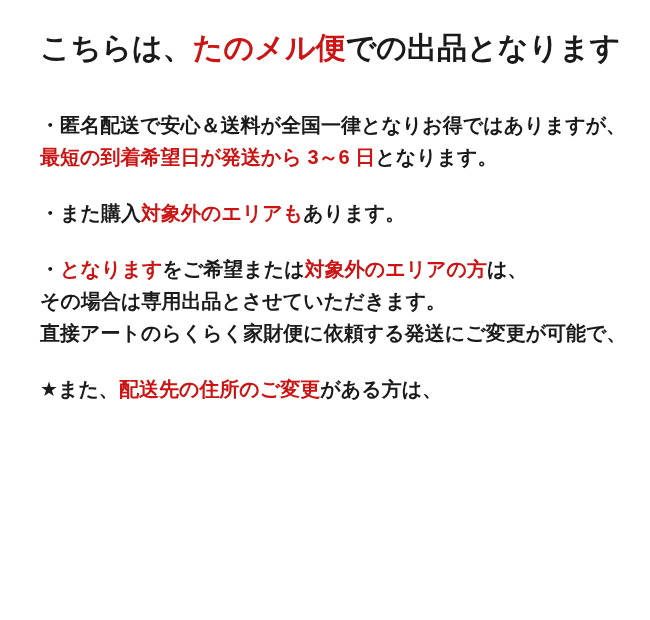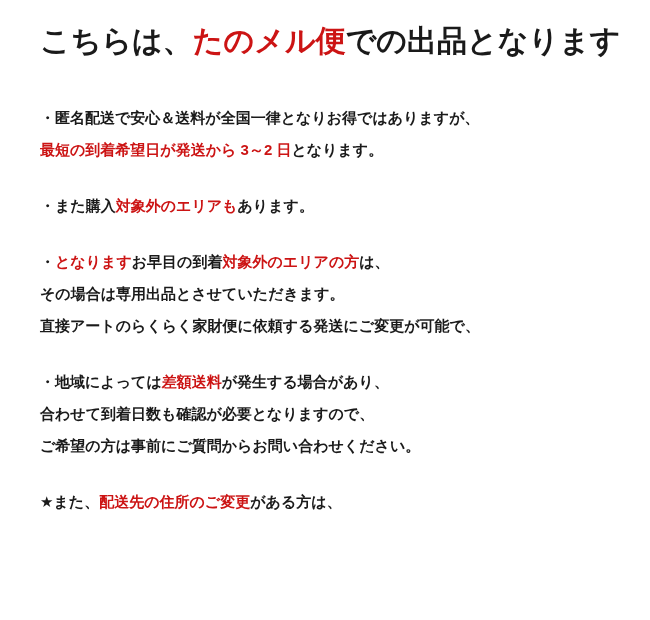--- a/index.html
+++ b/index.html
@@ -12,67 +12,62 @@
     height: 620px;
     overflow: hidden;
     font-family: "Liberation Sans", "DejaVu Sans", sans-serif;
     color: #1a1a1a;
     -webkit-font-smoothing: antialiased;
   }
   .page {
     box-sizing: border-box;
     width: 650px;
     height: 620px;
-    padding: 22px 24px 0 40px;
+    padding: 29px 24px 0 40px;
     background: #ffffff;
   }
   .title {
     margin: 0 0 42px 0;
     font-size: 30px;
     line-height: 38px;
     font-weight: 700;
     letter-spacing: 0px;
     color: #1a1a1a;
     white-space: nowrap;
   }
   .notice-body .para {
     margin: 0 0 24px 0;
-    font-size: 15px;
+    font-size: 20px;
     line-height: 32px;
     font-weight: 700;
     color: #1a1a1a;
   }
   .line {
     display: block;
     white-space: nowrap;
   }
   .red {
     color: var(--accent-red, #cc1414);
   }
 </style>
 </head>
 <body style="background: rgb(255, 255, 255); color: rgb(26, 26, 26);">
 
 <div class="page">
   <h1 class="title"><span>こちらは、</span><span class="red">たのメル便</span><span>での出品となります</span></h1>
   <div class="notice-body">
       <p class="para">
         <span class="line"><span>・匿名配送で安心＆送料が全国一律となりお得ではありますが、</span></span>
-        <span class="line"><span class="red">最短の到着希望日が発送から 3～2 日</span><span>となります。</span></span>
+        <span class="line"><span class="red">最短の到着希望日が発送から 3～6 日</span><span>となります。</span></span>
       </p>
       <p class="para">
         <span class="line"><span>・また購入</span><span class="red">対象外のエリアも</span><span>あります。</span></span>
       </p>
       <p class="para">
-        <span class="line"><span>・</span><span class="red">となります</span><span>お早目の到着</span><span class="red">対象外のエリアの方</span><span>は、</span></span>
+        <span class="line"><span>・</span><span class="red">となります</span><span>をご希望または</span><span class="red">対象外のエリアの方</span><span>は、</span></span>
         <span class="line"><span>その場合は専用出品とさせていただきます。</span></span>
         <span class="line"><span>直接アートのらくらく家財便に依頼する発送にご変更が可能で、</span></span>
-      </p>
-      <p class="para">
-        <span class="line"><span>・地域によっては</span><span class="red">差額送料</span><span>が発生する場合があり、</span></span>
-        <span class="line"><span>合わせて到着日数も確認が必要となりますので、</span></span>
-        <span class="line"><span>ご希望の方は事前にご質問からお問い合わせください。</span></span>
       </p>
       <p class="para">
         <span class="line"><span>★また、</span><span class="red">配送先の住所のご変更</span><span>がある方は、</span></span>
       </p>
     </div>
 </div>
 
 </body></html>

